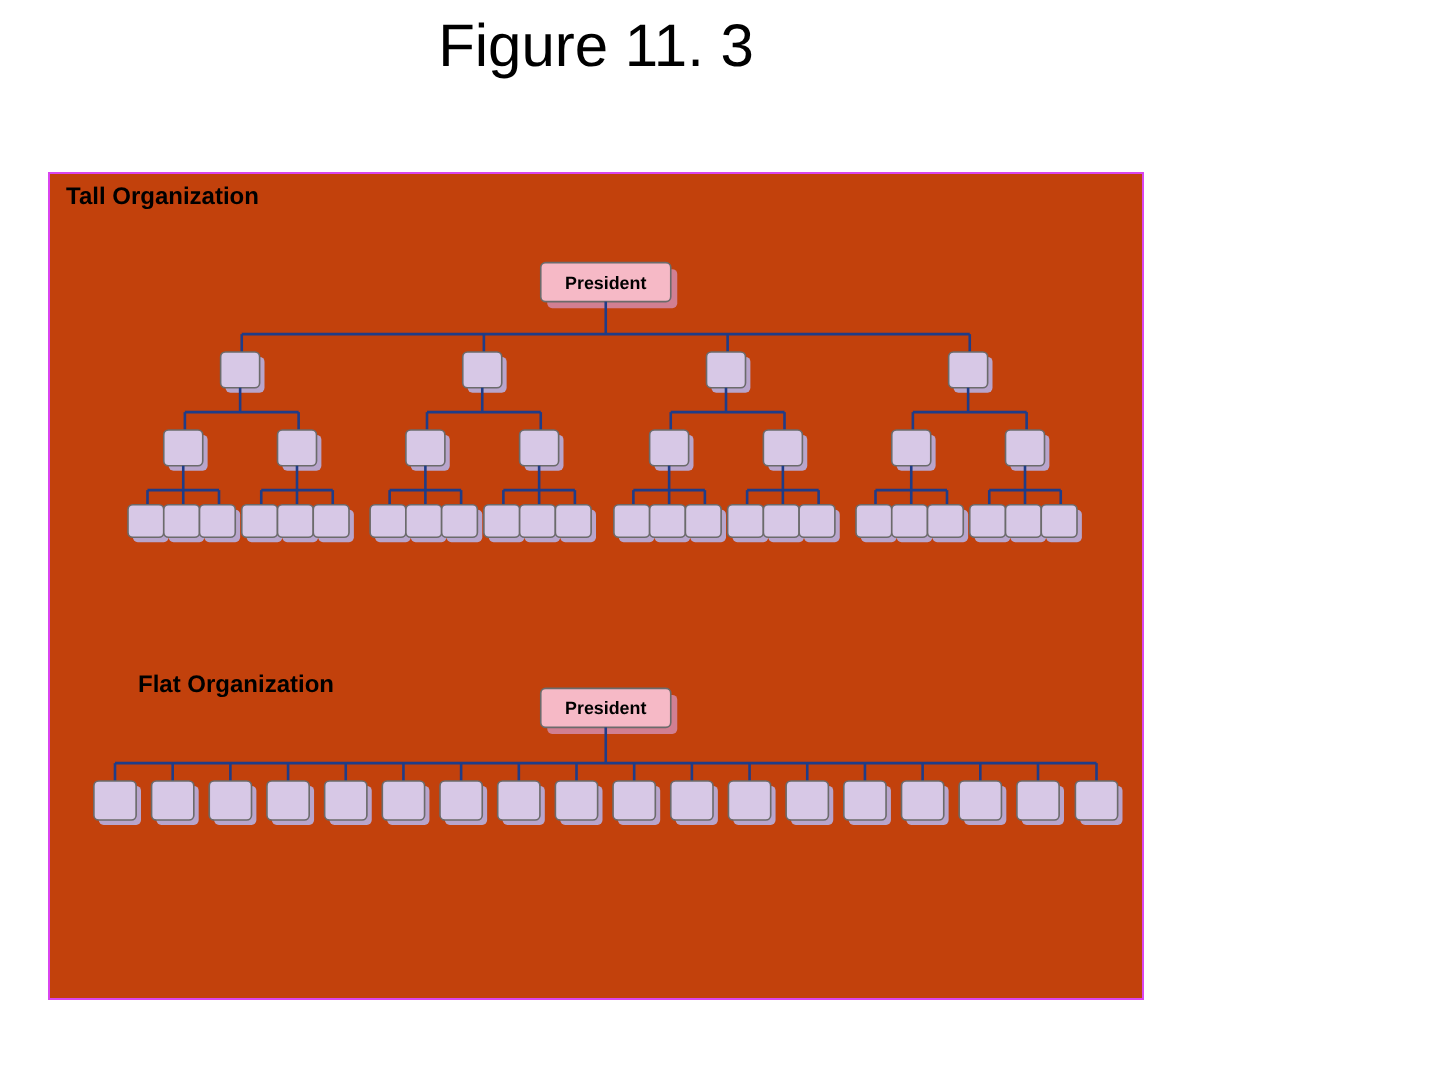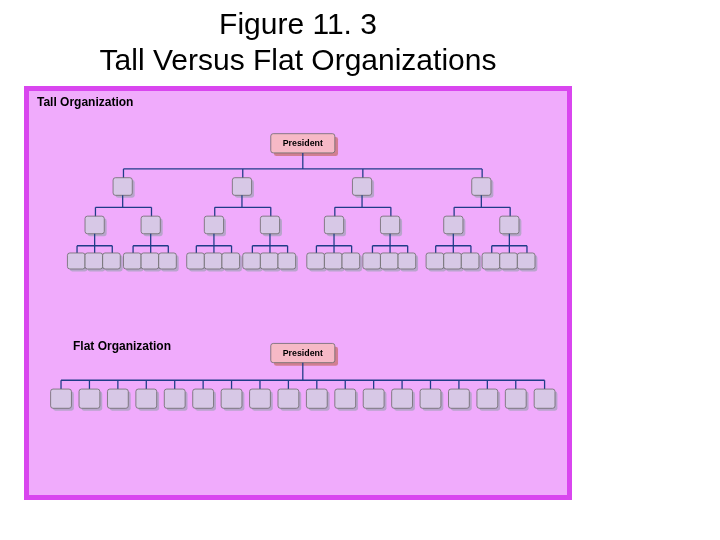--- a/index.html
+++ b/index.html
@@ -1,35 +1,34 @@
 <!DOCTYPE html>
 <html><head>
 <meta charset="utf-8">
 <style>
   html,body{margin:0;padding:0;background:#fff;font-family:Arial,Helvetica,sans-serif;}
   .page{width:596px;height:540px;position:relative;box-sizing:border-box;}
   .title{text-align:center;font-size:30px;line-height:1.2;padding:6px 10px 8px;}
-  .frame{position:absolute;left:24px;right:24px;top:86px;bottom:40px;border:5px solid #d946ef;background:#f0abfc;}
+  .frame{position:absolute;left:24px;right:24px;top:86px;bottom:40px;border:1px solid #d946ef;background:#c2410c;}
   .svgwrap{position:absolute;inset:0;}
   svg{width:100%;height:100%;display:block;}
   .lbl{position:absolute;font-weight:700;font-size:12px;color:#000;}
   .president{fill:#f6b9c6;stroke:#6b6b6b;stroke-width:1;}
   .shadow{fill:#d17f92;stroke:none;}
   .box{fill:#d7c8e6;stroke:#6b6b6b;stroke-width:1;}
   .boxshadow{fill:#b8a5cc;stroke:none;}
   .conn{stroke:#1f3c88;stroke-width:1.6;fill:none;}
   .ptxt{font:700 11px Arial;text-anchor:middle;fill:#000;}
 </style>
 </head>
 <body>
 
 <div class="page">
   <div class="title">
     <span>Figure 11. 3</span><br>
-    <span>Tall Versus Flat Organizations</span>
   </div>
 
   <div class="frame">
     <div class="lbl" style="left:8px;top:4px;">Tall Organization</div>
     <div class="lbl" style="left:8px;top:248px;padding-left:36px;">Flat Organization</div>
 
     <div class="svgwrap">
       <svg viewBox="0 0 672 414">
 
         <g>

